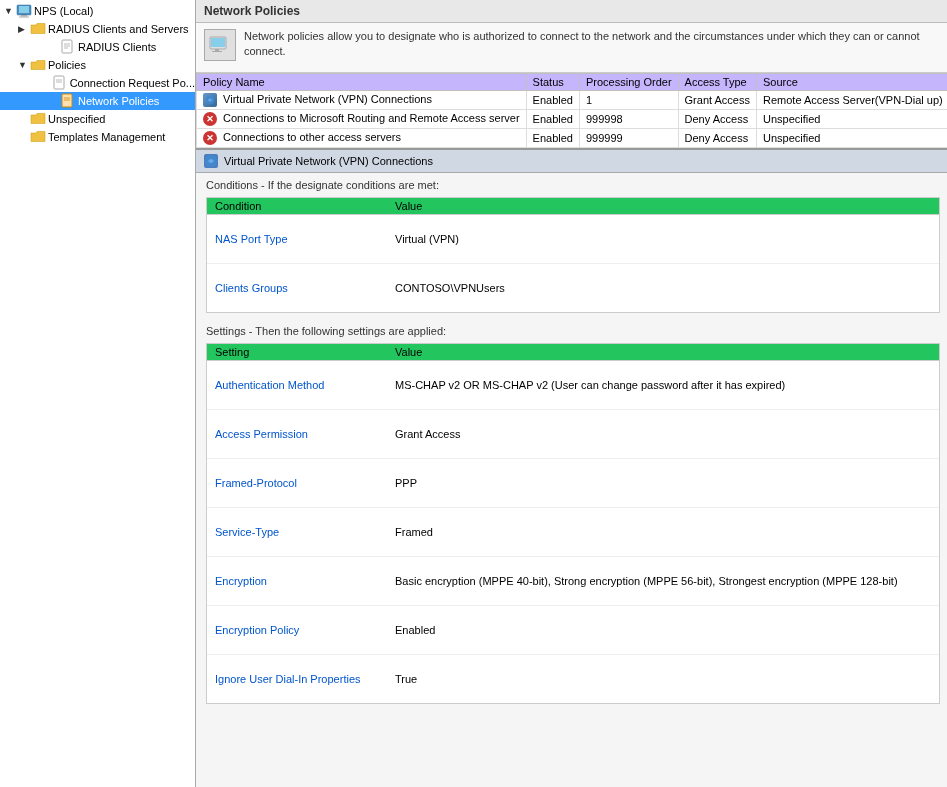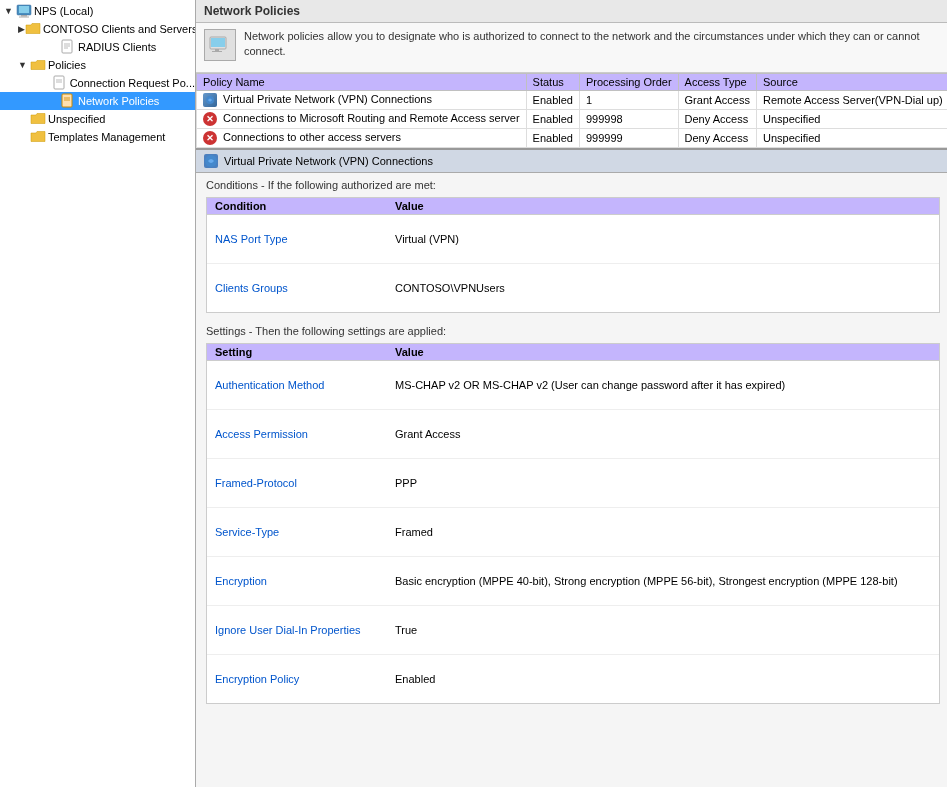--- a/index.html
+++ b/index.html
@@ -39,21 +39,21 @@
 
     
     .detail-panel { flex: 1; overflow-y: auto; border-top: 2px solid #999; background: #f5f5f5; }
     .detail-header { background: #d0d8e4; padding: 4px 8px; display: flex; align-items: center; font-size: 11px; border-bottom: 1px solid #aaa; }
     .detail-header-icon { width: 14px; height: 14px; background: #4a7fbf; border-radius: 2px; margin-right: 6px; }
 
     .section { margin: 0; padding: 6px 10px; }
     .section-title { font-size: 11px; color: #333; margin-bottom: 4px; padding-bottom: 2px; }
     .section-table-wrap { border: 1px solid #ccc; background: white; }
     .section-table { width: 100%; border-collapse: collapse; font-size: 11px; }
-    .section-table th { background: #c4b5fd; border-bottom: 1px solid #ccc; padding: 2px 8px; text-align: left; font-weight: bold; }
+    .section-table th { background: #22c55e; border-bottom: 1px solid #ccc; padding: 2px 8px; text-align: left; font-weight: normal; }
     .section-table td { padding: 18px 8px; border-bottom: 1px solid #eee; vertical-align: top; }
     .section-table td:first-child { color: #0055cc; width: 180px; }
     .section-table tr:last-child td { border-bottom: none; }
 
     
     .policy-icon-vpn { display: inline-flex; align-items: center; justify-content: center; width: 14px; height: 14px; background: linear-gradient(135deg, #6699cc 0%, #336699 100%); border-radius: 2px; margin-right: 3px; vertical-align: middle; }
     .policy-icon-err { display: inline-flex; align-items: center; justify-content: center; width: 14px; height: 14px; background: #cc3333; border-radius: 7px; margin-right: 3px; vertical-align: middle; font-size: 9px; color: white; font-weight: bold; }
   </style>
 </head>
 <body>
@@ -75,21 +75,21 @@
       <span class="item-label">NPS (Local)</span>
     </div>
 
     <div class="tree-item indent2">
       <span class="arrow">▶</span>
       <span class="item-icon">
         <svg width="16" height="16" viewBox="0 0 16 16">
             <path d="M1 4 h5 l1 -1.5 h8 v10 h-14 z" fill="#f0c040" stroke="#cc9900" stroke-width="0.5"></path>
           </svg>
       </span>
-      <span class="item-label">CONTOSO Clients and Servers</span>
+      <span class="item-label">RADIUS Clients and Servers</span>
     </div>
 
     <div class="tree-item indent3">
       <span class="arrow" style="width:12px"> </span>
       <span class="item-icon">
         <svg width="16" height="16" viewBox="0 0 16 16">
             <rect x="2" y="1" width="10" height="13" rx="1" fill="#fff" stroke="#aaa" stroke-width="1"></rect>
             <line x1="4" y1="5" x2="10" y2="5" stroke="#aaa" stroke-width="0.8"></line>
             <line x1="4" y1="7" x2="10" y2="7" stroke="#aaa" stroke-width="0.8"></line>
             <line x1="4" y1="9" x2="8" y2="9" stroke="#aaa" stroke-width="0.8"></line>
@@ -232,21 +232,21 @@
           <div class="detail-header-icon">
             <svg width="14" height="14" viewBox="0 0 14 14">
                 <circle cx="7" cy="7" r="6" fill="#4488cc"></circle>
                 <path d="M4 7 Q7 3 10 7 Q7 11 4 7" fill="#66aaee"></path>
               </svg>
           </div>
           <span>Virtual Private Network (VPN) Connections</span>
         </div>
 
         <div class="section">
-          <div class="section-title">Conditions - If the following authorized are met:</div>
+          <div class="section-title">Conditions - If the designate conditions are met:</div>
           <div class="section-table-wrap">
             <table class="section-table">
               <thead>
                 <tr>
                   <th><span>Condition</span></th>
                   <th><span>Value</span></th>
                 </tr>
               </thead>
               <tbody>
                 <tr>
@@ -287,26 +287,26 @@
                 </tr>
                 <tr>
                   <td>Service-Type</td>
                   <td>Framed</td>
                 </tr>
                 <tr>
                   <td>Encryption</td>
                   <td>Basic encryption (MPPE 40-bit), Strong encryption (MPPE 56-bit), Strongest encryption (MPPE 128-bit)</td>
                 </tr>
                 <tr>
+                  <td>Encryption Policy</td>
+                  <td>Enabled</td>
+                </tr>
+                <tr>
                   <td>Ignore User Dial-In Properties</td>
                   <td>True</td>
-                </tr>
-                <tr>
-                  <td>Encryption Policy</td>
-                  <td>Enabled</td>
                 </tr>
               </tbody>
             </table>
           </div>
         </div>
 
       </div>
     </div>
   </div>
 

